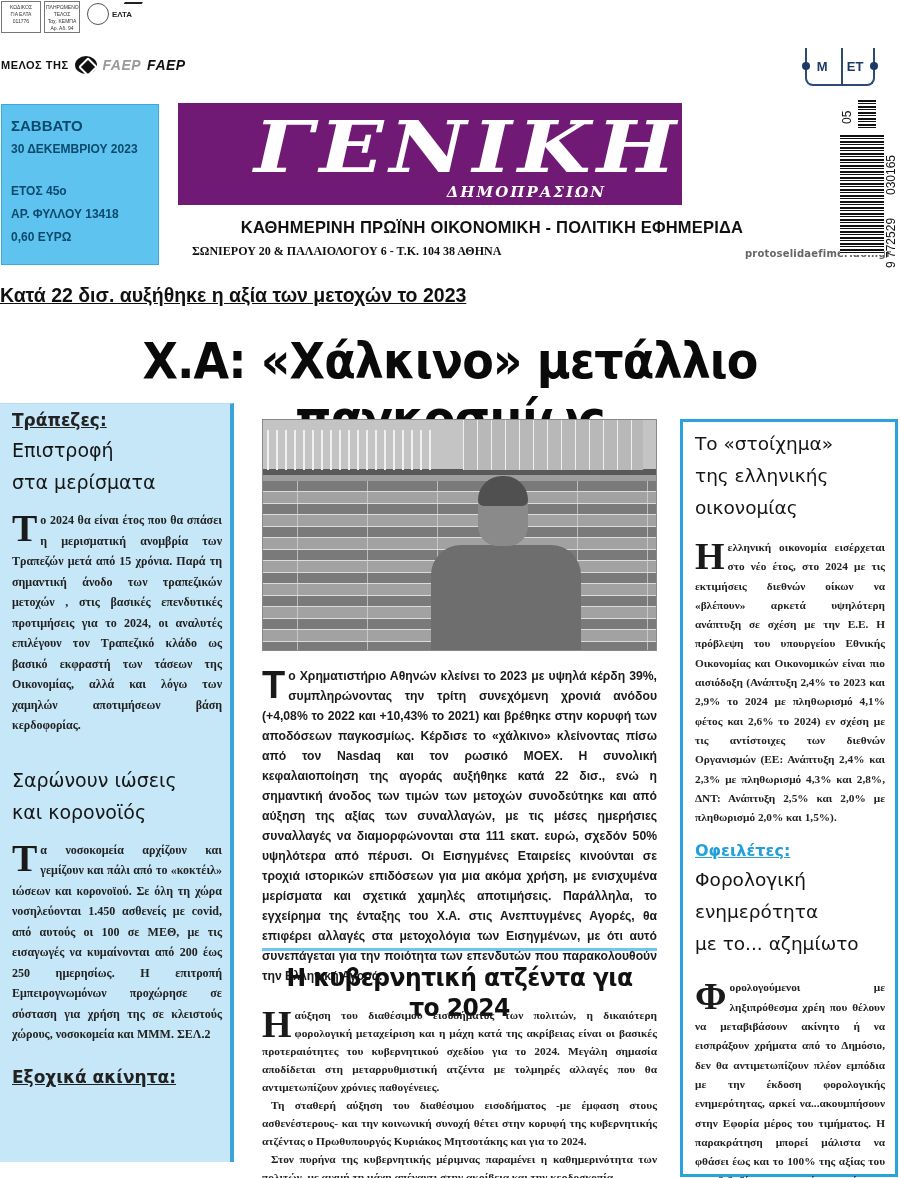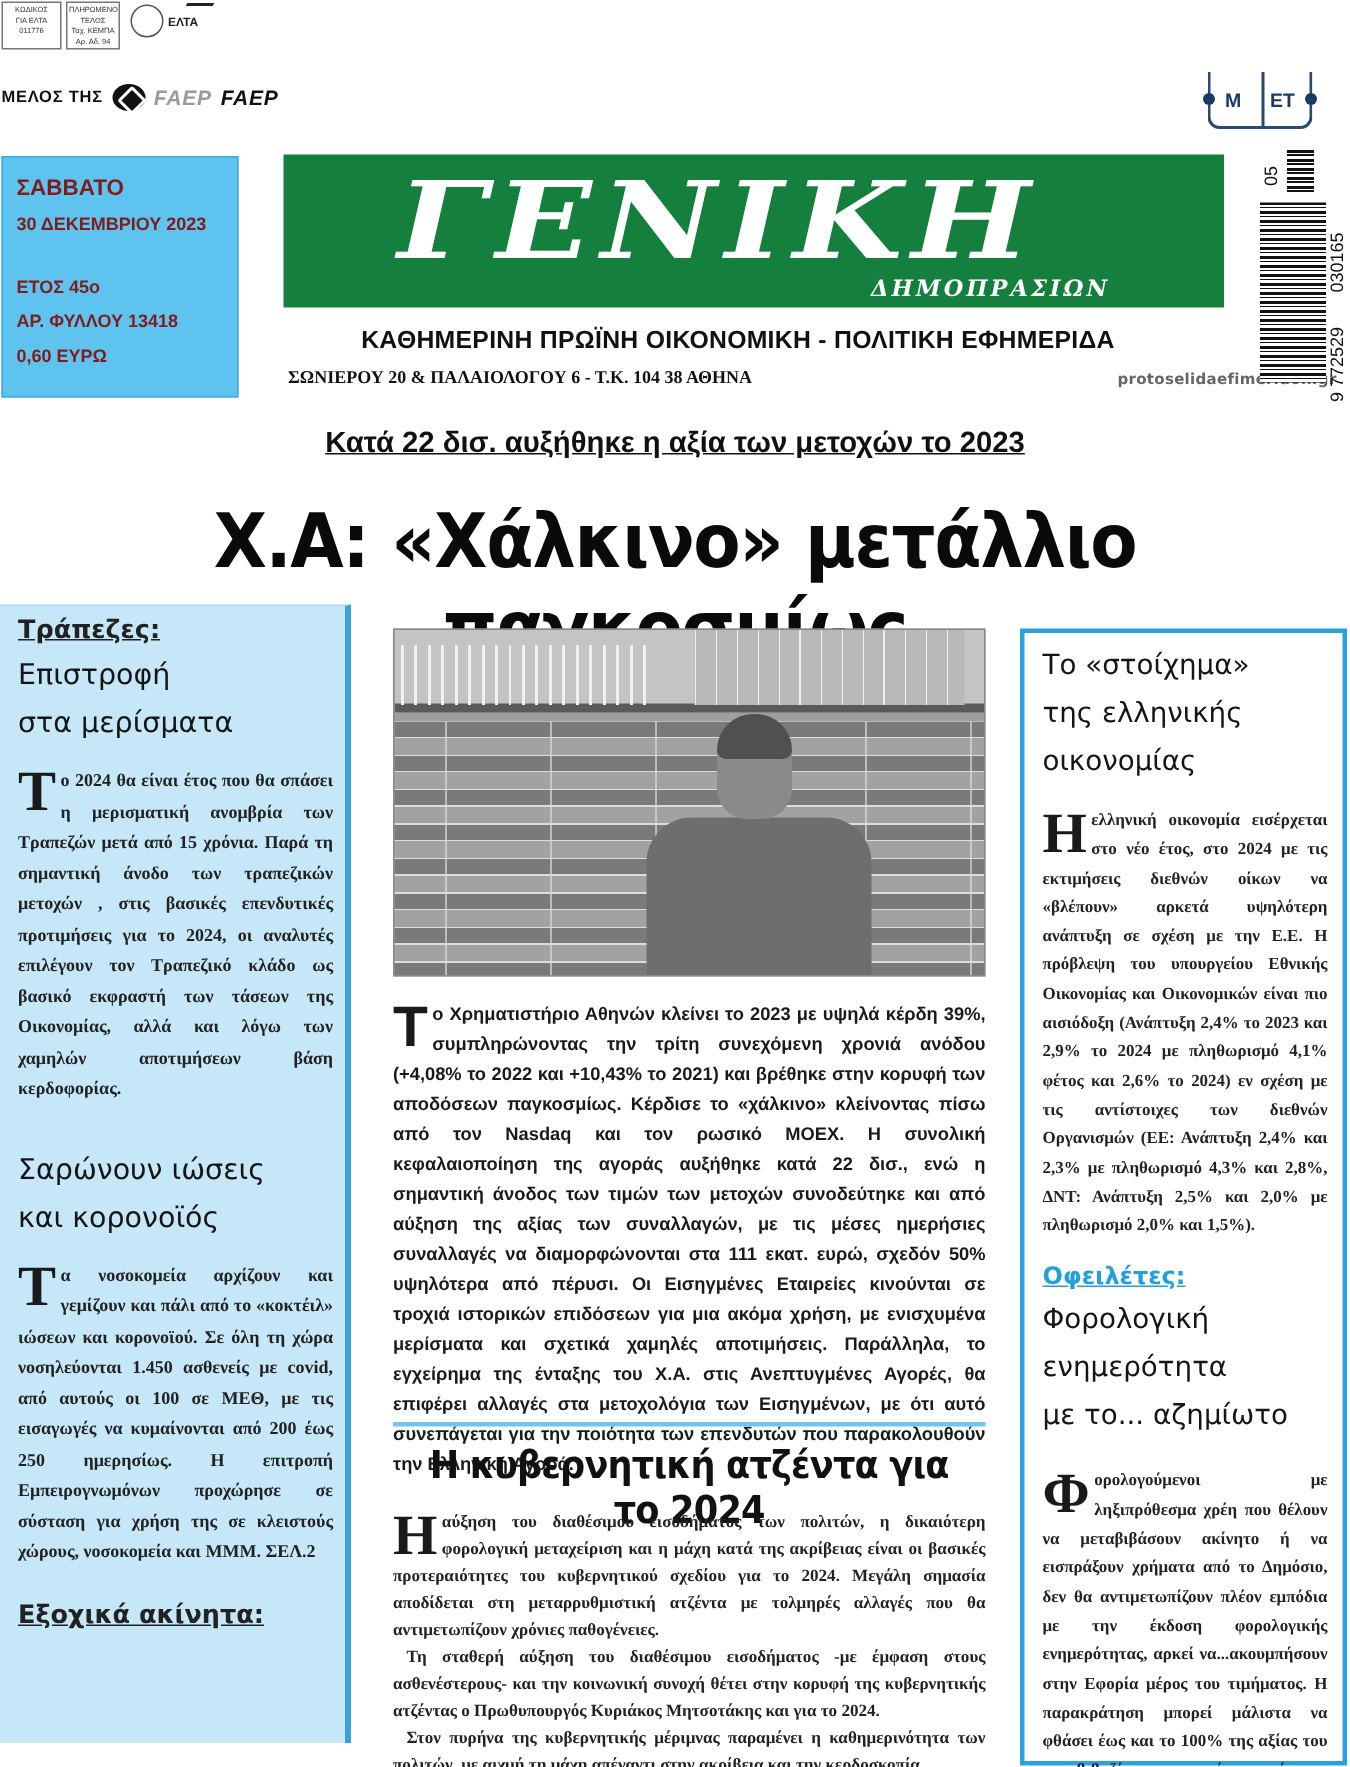--- a/index.html
+++ b/index.html
@@ -13,43 +13,43 @@
   .elta-seal { width: 22px; height: 22px; border: 1px solid #555; border-radius: 50%; }
   .elta-text { font-weight: bold; font-size: 8px; color: #222; }
 
   .member { font-size: 11px; font-weight: bold; letter-spacing: 0.5px; display: flex; align-items: center; gap: 6px; }
   .fiep-logo { width: 22px; height: 18px; border-radius: 50%; background: #111; display: inline-block; position: relative; }
   .fiep-logo::after { content: ""; position: absolute; left: 6px; top: 4px; width: 10px; height: 10px; border: 2px solid #fff; border-radius: 2px; transform: rotate(45deg); }
   .fipp { color: #9a9a9a; font-weight: bold; font-size: 14px; font-style: italic; }
   .faep { color: #111; font-weight: bold; font-size: 14px; font-style: italic; }
 
   
-  .datebox { left: 1px; top: 104px; width: 158px; height: 161px; background: #5ec3ef; border: 1px solid #3aa9dc; padding: 12px 9px; color: #7f1d1d; font-weight: bold; }
+  .datebox { left: 1px; top: 104px; width: 158px; height: 161px; background: #5ec3ef; border: 1px solid #3aa9dc; padding: 12px 9px; color: #0c4a6e; font-weight: bold; }
   .datebox .day { font-size: 15px; margin-bottom: 8px; }
   .datebox .date { font-size: 12px; margin-bottom: 28px; }
   .datebox .line { font-size: 12px; margin-bottom: 9px; }
 
   
-  .masthead { left: 189px; top: 103px; width: 627px; height: 102px; background: #15803d; }
+  .masthead { left: 178px; top: 103px; width: 504px; height: 102px; background: #701a75; }
   .mast-title { position: absolute; left: 60px; top: 6px; width: 460px; text-align: center; font-family: "DejaVu Serif", serif; font-weight: bold; font-style: italic; font-size: 84px; color: #fff; letter-spacing: 6px; line-height: 90px; transform: scaleY(0.85); transform-origin: top; }
   .mast-sub { position: absolute; right: 76px; bottom: 4px; font-family: "DejaVu Serif", serif; font-weight: bold; font-style: italic; font-size: 15px; color: #fff; letter-spacing: 2px; }
 
   .tagline { left: 192px; top: 218px; width: 600px; text-align: center; font-family: "Liberation Sans", sans-serif; font-weight: bold; font-size: 16.5px; color: #111; letter-spacing: 0.2px; }
   .address { left: 192px; top: 244px; width: 600px; text-align: left; font-family: "Liberation Serif", serif; font-weight: bold; font-size: 12px; color: #111; }
   .website { left: 745px; top: 248px; font-size: 10px; font-weight: bold; color: #666; font-family: "DejaVu Sans", sans-serif; letter-spacing: 0.2px; }
 
   
   .met { left: 805px; top: 48px; width: 70px; height: 38px; border: 2px solid #2d4a73; border-top: none; border-radius: 0 0 8px 8px; display: flex; align-items: center; justify-content: space-around; font-weight: bold; font-size: 13px; color: #1b3a66; }
   .met::before { content: ""; position: absolute; left: 34px; top: 0; width: 2px; height: 38px; background: #2d4a73; }
   .met-dot { position: absolute; top: 14px; width: 8px; height: 8px; border-radius: 50%; background: #1b3a66; }
   .barcode { background: repeating-linear-gradient(180deg, #111 0px, #111 2px, #fff 2px, #fff 3px, #111 3px, #111 4px, #fff 4px, #fff 6px); }
   .vert-num { font-family: "Liberation Sans", sans-serif; font-size: 12px; color: #111; transform-origin: left top; transform: rotate(-90deg); white-space: nowrap; }
 
   
-  .kicker { left: 0; top: 284px; width: 900px; text-align: center; font-family: "Liberation Sans", sans-serif; font-weight: bold; font-size: 19.5px; text-decoration: underline; color: #111; }
+  .kicker { left: 0; top: 284px; width: 900px; font-family: "Liberation Sans", sans-serif; font-weight: bold; font-size: 19.5px; text-decoration: underline; color: #111; }
   .main-headline { left: 0; top: 332px; width: 900px; text-align: center; font-family: "DejaVu Sans", sans-serif; font-weight: bold; font-size: 50px; letter-spacing: -1px; color: #0a0a0a; transform: scaleX(0.92); }
 
   
   .leftcol { left: 0; top: 403px; width: 234px; height: 759px; background: #c6e7f8; border-right: 4px solid #3aa3d8; border-top: 1px solid #b3dcf2; padding: 6px 8px 0 12px; }
   .sec-label { font-family: "DejaVu Sans", sans-serif; font-weight: bold; font-size: 17px; text-decoration: underline; color: #222; margin-bottom: 4px; }
   .sec-title { font-family: "DejaVu Sans", sans-serif; font-size: 19px; color: #151515; line-height: 32px; }
   .body-serif { font-family: "Liberation Serif", serif; font-weight: bold; font-size: 12px; line-height: 20.5px; text-align: justify; color: #222; }
   .dropcap { float: left; font-family: "Liberation Serif", serif; font-weight: bold; font-size: 38px; line-height: 32px; margin: 2px 3px 0 0; color: #1a1a1a; }
   .leftcol .article { margin-top: 12px; }
   .leftcol .block { margin-bottom: 18px; }

